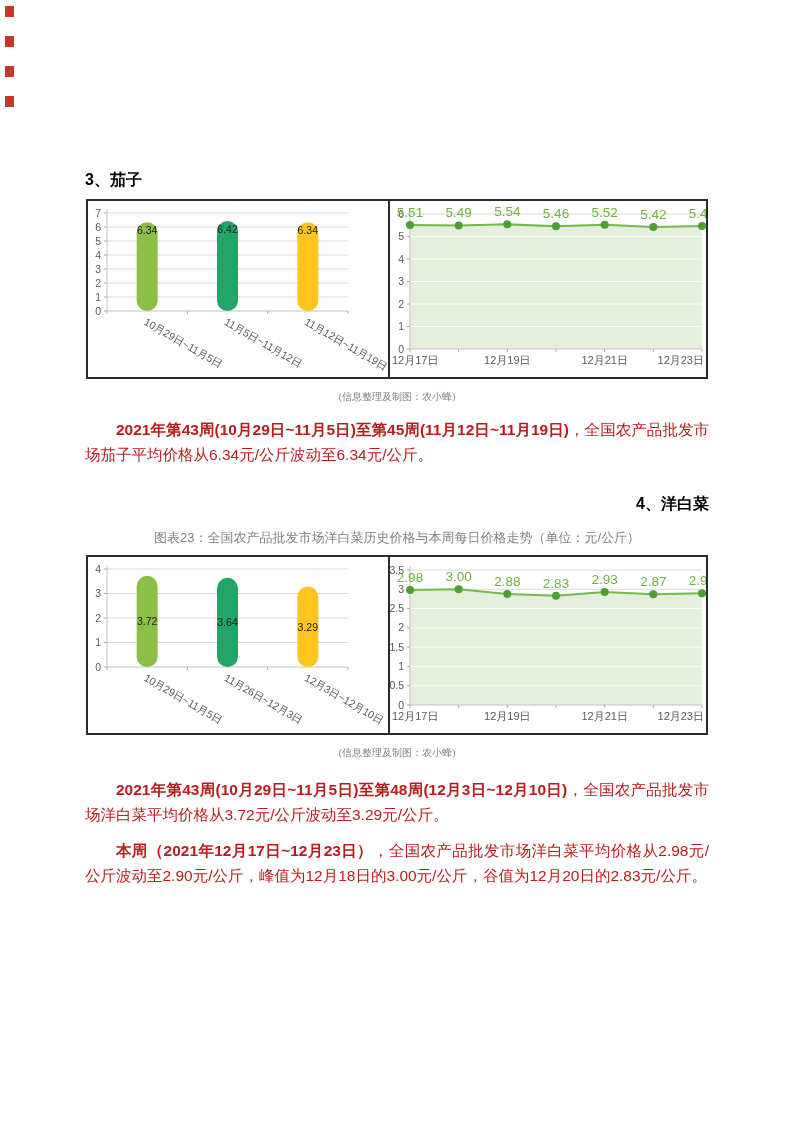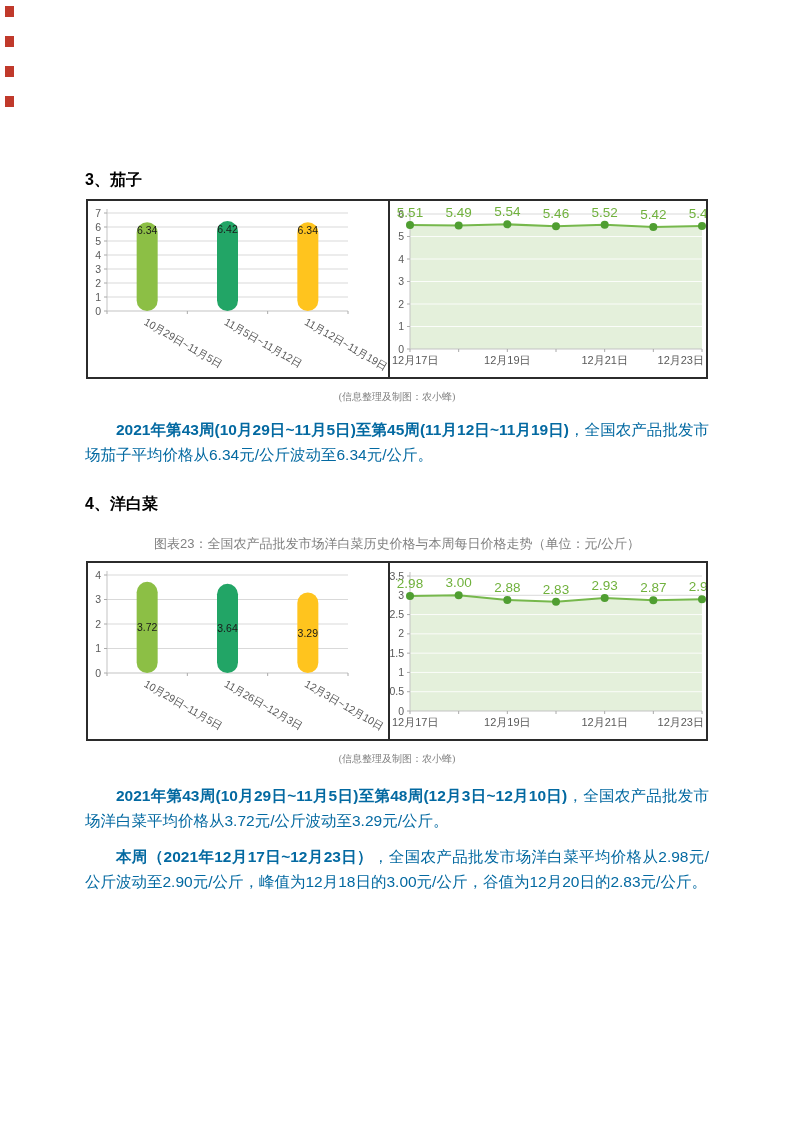--- a/index.html
+++ b/index.html
@@ -1,36 +1,36 @@
 <!DOCTYPE html>
 <html><head>
 <meta charset="utf-8">
 <style>
   html,body{margin:0;padding:0;background:#fff;}
   .page{position:relative;width:794px;height:970px;background:#ffffff;overflow:hidden;
         font-family:"Liberation Sans",sans-serif;color:#111;}
   .content{padding:0 85px;}
   .heading{font-size:16px;line-height:20px;font-weight:bold;color:#000;margin:0;}
   .heading-first{padding-top:170px;}
-  .heading-second{margin-top:27px;}
+  .heading-second{margin-top:27px;text-align:right;}
   .fig-caption{font-size:13px;line-height:18px;color:#808080;text-align:center;margin:0;}
   .cap-1{margin-top:20px;}
-  .cap-2{margin-top:21px;}
+  .cap-2{margin-top:15px;}
   .chart-table{display:flex;width:622px;height:180px;border:2px solid #2b2b2b;
                box-sizing:border-box;background:#fff;}
   .tbl-1{margin-top:9px;margin-left:1px;}
   .tbl-2{margin-top:8px;margin-left:1px;}
   .cell-left{width:302px;border-right:2px solid #2b2b2b;box-sizing:border-box;overflow:hidden;}
   .cell-right{flex:1;overflow:hidden;}
   .cell-left svg,.cell-right svg{display:block;}
   svg text{font-family:"Liberation Sans",sans-serif;}
   .credit{font-size:10px;line-height:18px;color:#808080;text-align:center;margin:9px;font-family:Liberation Serif, serif;}
   .credit-1{margin-top:9px;}
   .credit-2{margin-top:9px;}
-  .para{font-size:15.5px;line-height:25px;color:#0369a1;text-align:justify;
+  .para{font-size:15.5px;line-height:25px;color:#b91c1c;text-align:justify;
         text-indent:2em;margin:0;}
   .p1-s1{margin-top:11px;}
   .p2-s1{margin-top:16px;}
   .p1-s2{margin-top:15px;}
   .p2-s2{margin-top:11px;}
   .para b{font-weight:bold;}
   .red-mark{position:absolute;left:5px;width:9px;height:11px;}
   .blue-mark{position:absolute;left:85px;top:1092px;width:19px;height:11px;border-radius:2px;}
 </style>
 </head>

